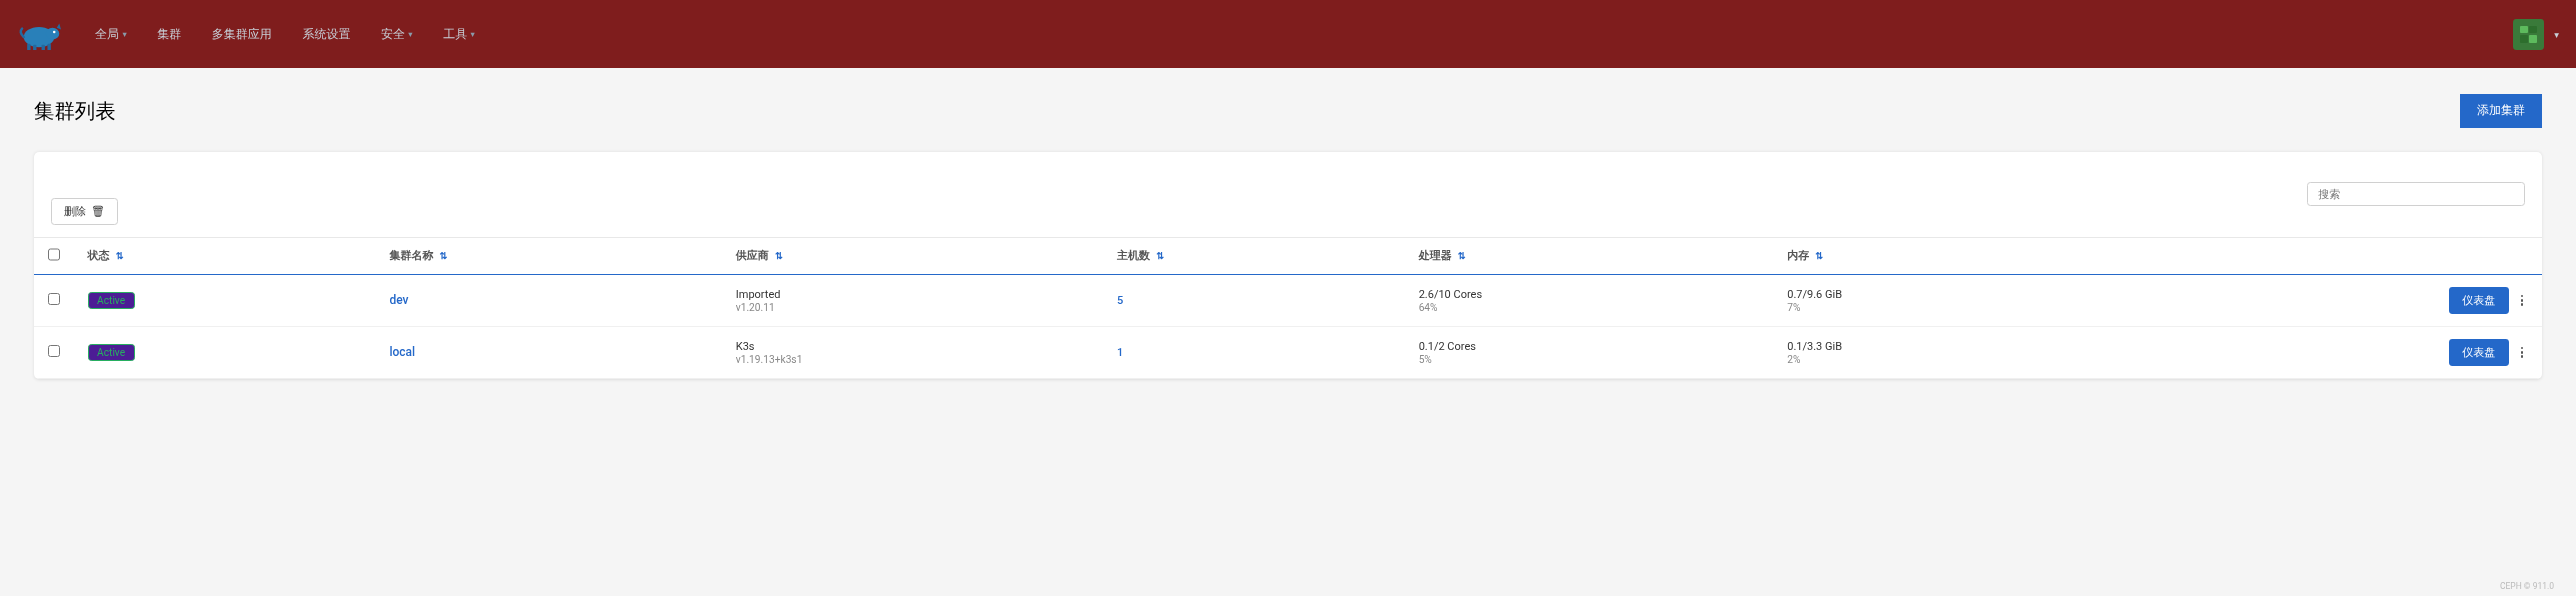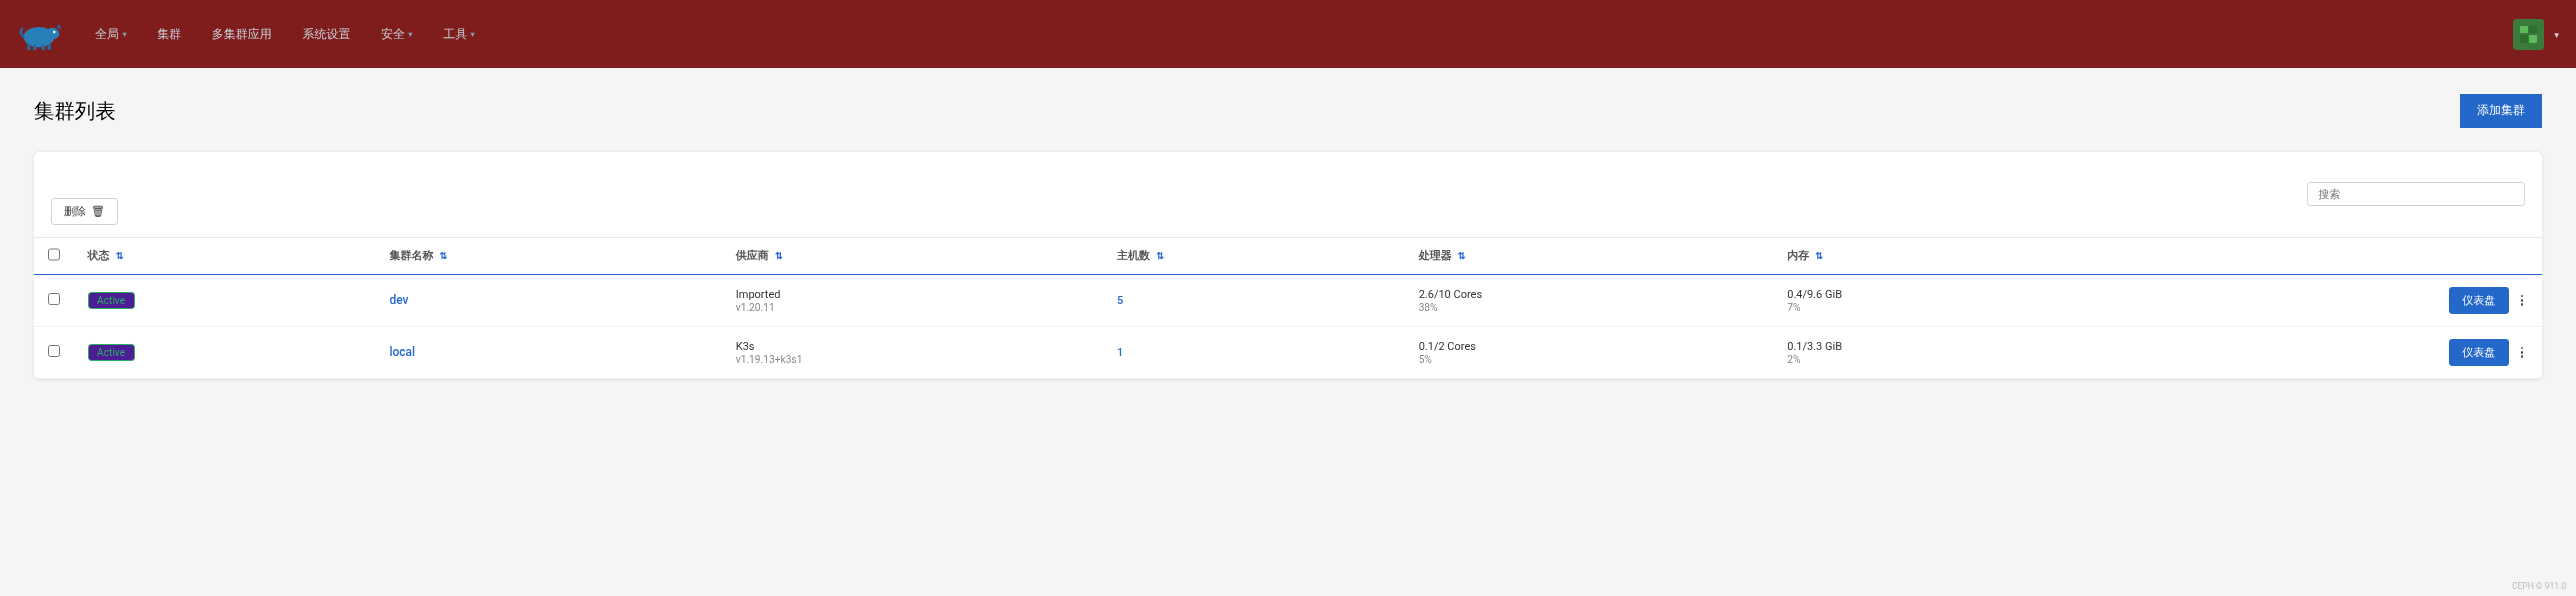--- a/index.html
+++ b/index.html
@@ -241,21 +241,21 @@
       height: 2.6px;
       background: #555;
       border-radius: 50%;
       display: block;
     }
 
     
     .footer-note {
       position: fixed;
       bottom: 5.1px;
-      right: 10px;
+      right: 22px;
       font-size: 8.5px;
       color: #bbb;
       margin-left: 19px;
     }
   </style>
 </head>
 <body>
 
 <nav class="navbar">
   <div class="navbar-left">
@@ -382,24 +382,24 @@
       </td>
       <td>
         <div>Imported</div>
         <div class="provider-version">v1.20.11</div>
       </td>
       <td>
         <a class="host-count-link">5</a>
       </td>
       <td>
         <div class="cpu-info">2.6/10 Cores</div>
-        <div class="cpu-sub">38%</div>
-      </td>
-      <td>
-        <div class="mem-info">0.4/9.6 GiB</div>
+        <div class="cpu-sub">64%</div>
+      </td>
+      <td>
+        <div class="mem-info">0.7/9.6 GiB</div>
         <div class="mem-sub">7%</div>
       </td>
       <td>
         <div class="row-actions">
           <button class="dashboard-btn">仪表盘</button>
           <button class="more-btn">
             <span class="dot"></span>
             <span class="dot"></span>
             <span class="dot"></span>
           </button>

